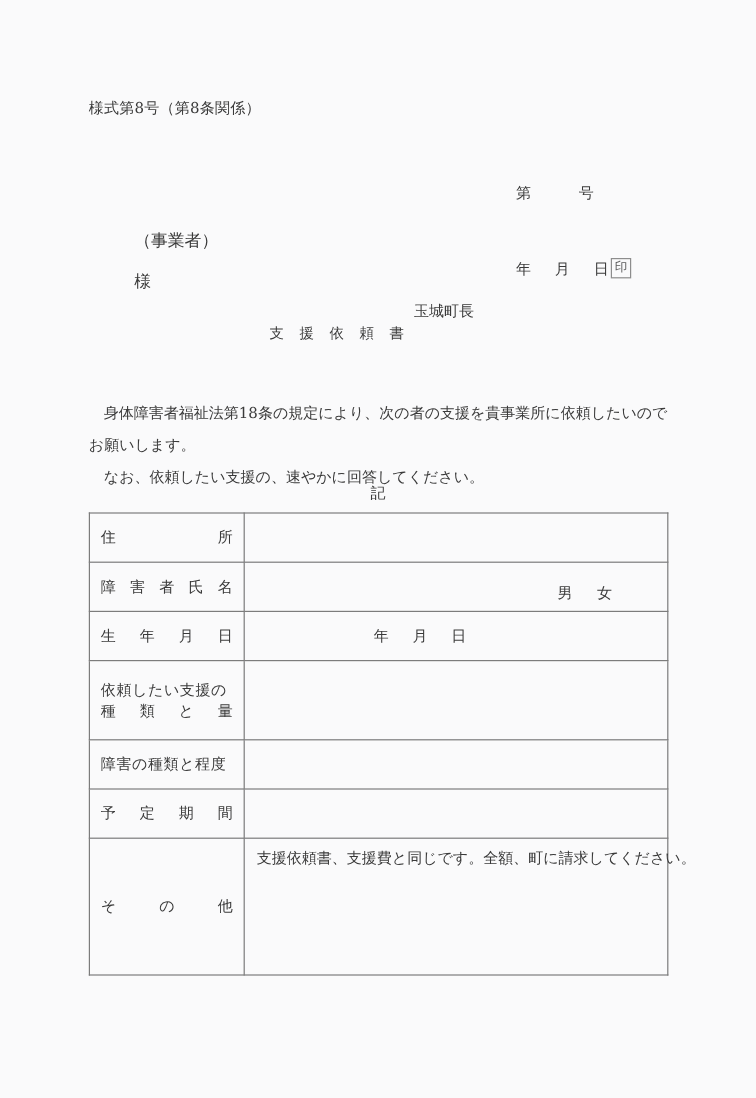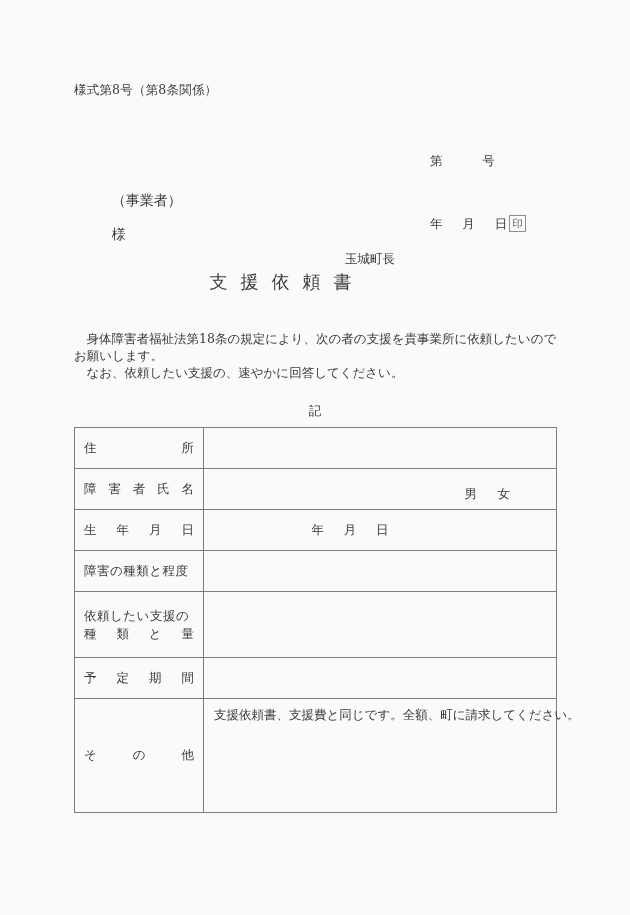--- a/index.html
+++ b/index.html
@@ -78,34 +78,34 @@
     text-align: center;
     color: #5d5d5d;
   }
 
   
   #doc-title {
     left: 0;
     top: 270px;
     width: 561px;
     text-align: center;
-    font-size: 18px;
+    font-size: 12px;
     letter-spacing: 13px;
     text-indent: 13px;
     white-space: pre;
   }
 
   
   #body-text {
     position: absolute;
     left: 74px;
     top: 330px;
     width: 484px;
     font-size: 12.5px;
-    line-height: 17px;
+    line-height: 27px;
   }
   #body-text p {
     margin: 0;
     text-indent: 1em;
   }
 
   
   #record-marker {
     left: 0;
     top: 403px;
@@ -239,29 +239,20 @@
         <td class="label">
           <span class="spread">
             <span class="ch">生</span>
             <span class="ch">年</span>
             <span class="ch">月</span>
             <span class="ch">日</span>
           </span>
         </td>
         <td class="value">
           <span class="dob">年     月     日</span>
-        </td>
-      </tr>
-
-      <tr style="height:41px">
-        <td class="label">
-          <span class="spread tight">障害の種類と程度</span>
-        </td>
-        <td class="value">
-          <span class="value-inline"></span>
         </td>
       </tr>
 
       <tr style="height:66px">
         <td class="label">
           <span class="label-lines">
             <span class="spread tight">依頼したい支援の</span>
             <span class="spread">
               <span class="ch">種</span>
               <span class="ch">類</span>
@@ -270,20 +261,29 @@
             </span>
           </span>
         </td>
         <td class="value">
           <span class="value-inline"></span>
         </td>
       </tr>
 
       <tr style="height:41px">
         <td class="label">
+          <span class="spread tight">障害の種類と程度</span>
+        </td>
+        <td class="value">
+          <span class="value-inline"></span>
+        </td>
+      </tr>
+
+      <tr style="height:41px">
+        <td class="label">
           <span class="spread">
             <span class="ch">予</span>
             <span class="ch">定</span>
             <span class="ch">期</span>
             <span class="ch">間</span>
           </span>
         </td>
         <td class="value">
           <span class="value-inline"></span>
         </td>

